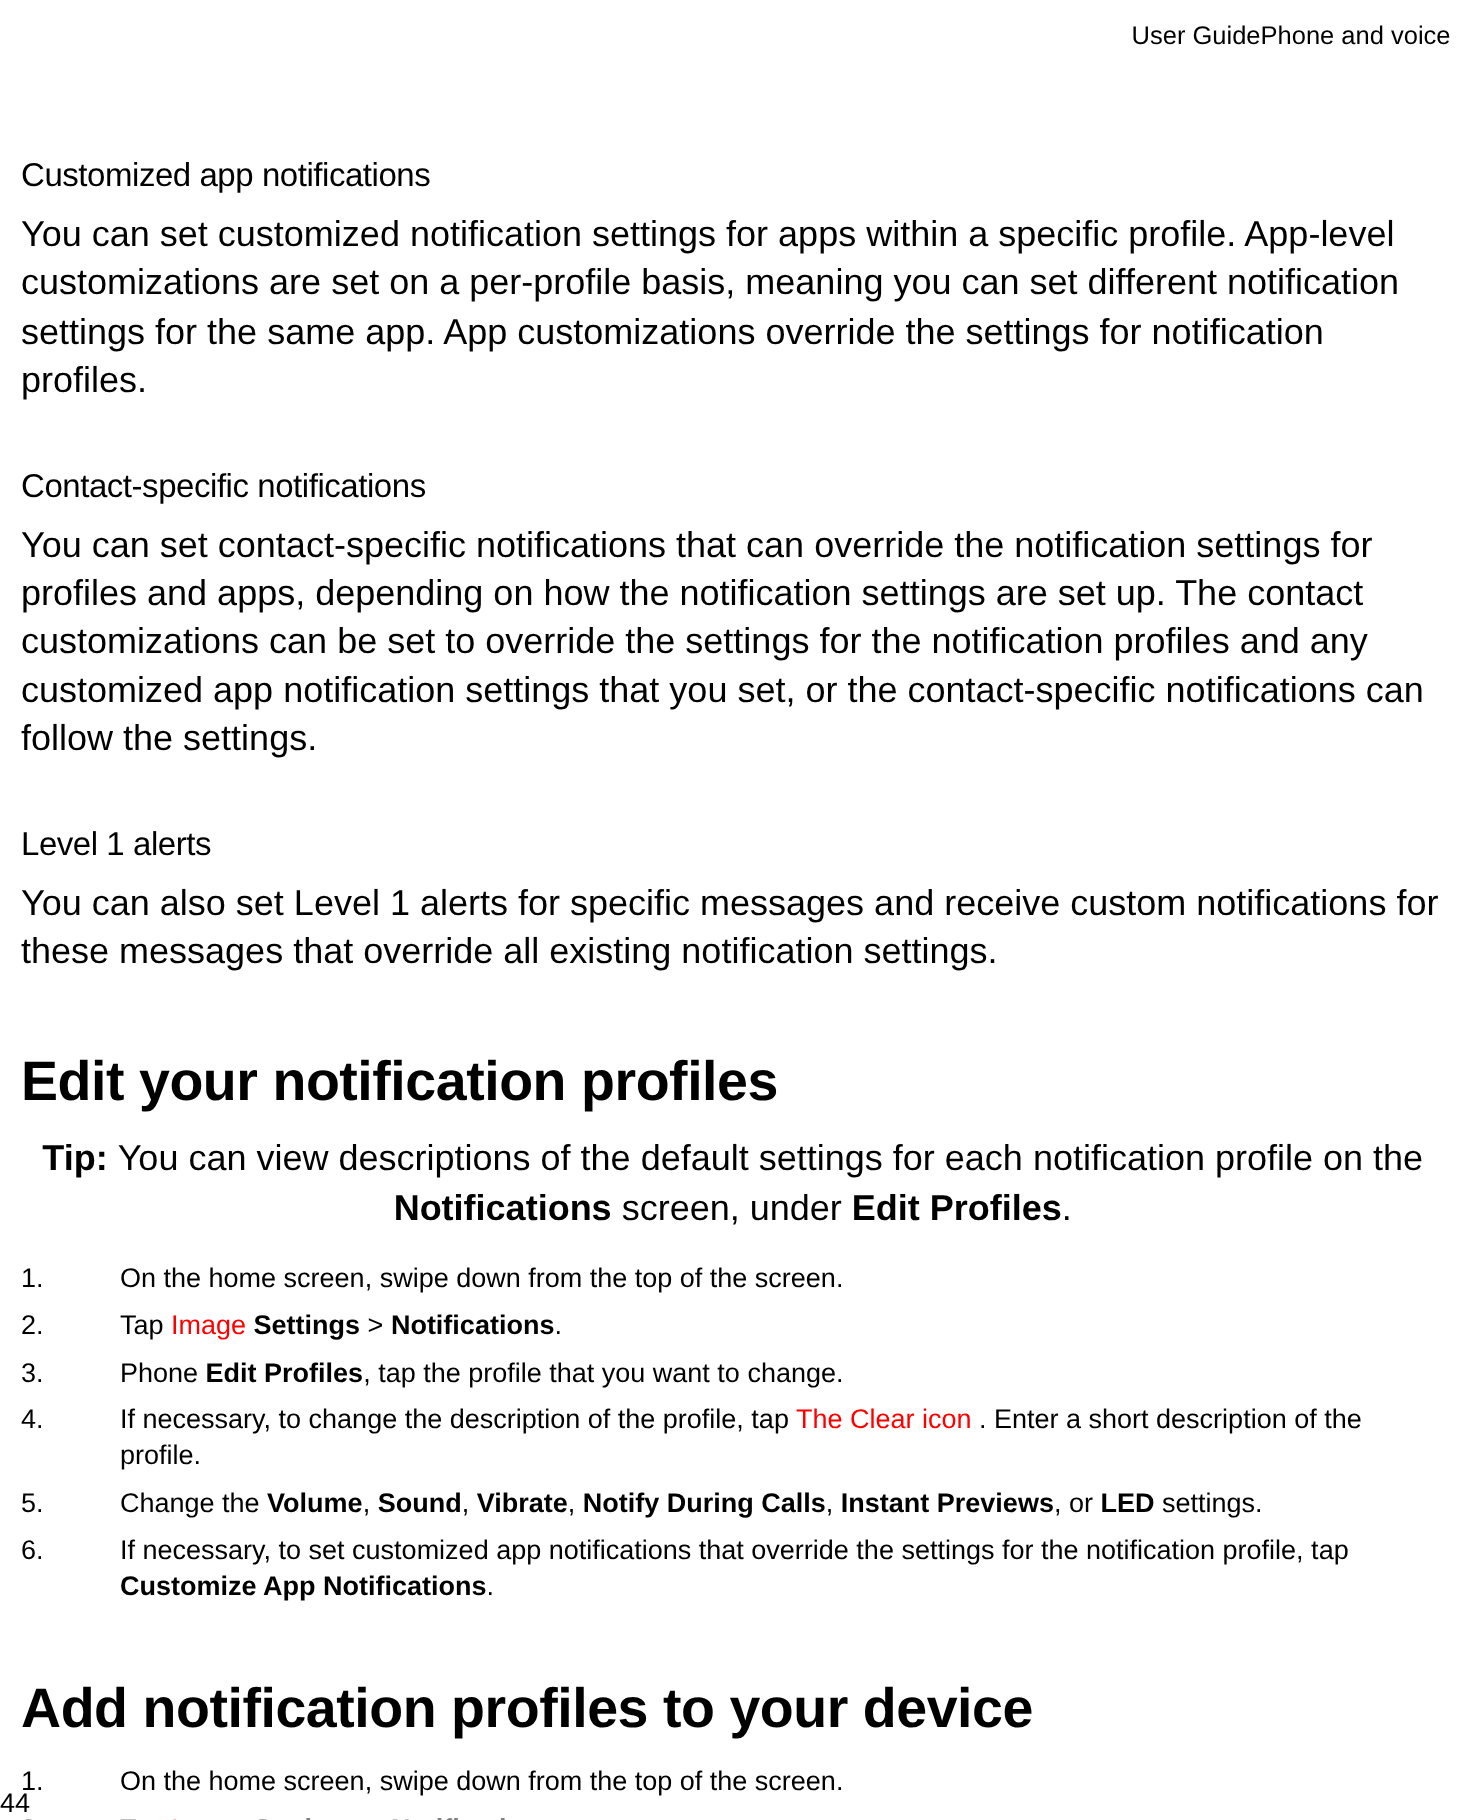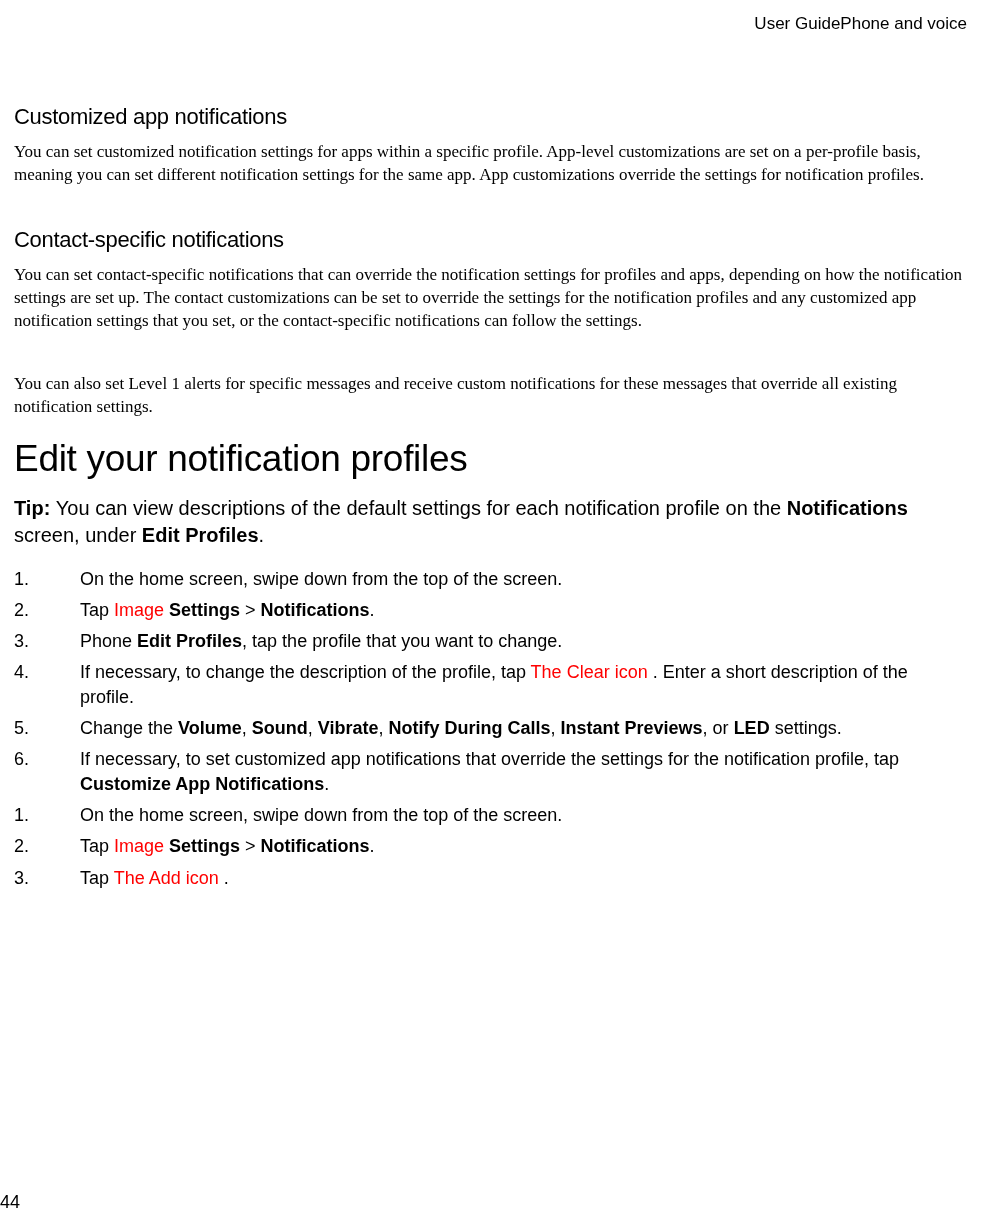--- a/index.html
+++ b/index.html
@@ -27,35 +27,35 @@
       padding-right: 4px;
     }
     .h2 {
       font-size: 22px;
       font-weight: 400;
       margin-bottom: 11px;
       letter-spacing: -0.3px;
     }
     .h1 {
       font-size: 37px;
-      font-weight: 400;
+      font-weight: 700;
       margin-bottom: 15px;
       letter-spacing: -0.3px;
-      margin-top: 19px;
+      margin-top: 49px;
     }
     .body-text {
-      font-size: 17px;
+      font-size: 24px;
       line-height: 1.35;
       margin-bottom: 40px;
-      font-family: Liberation Serif, serif;
     }
     .body-text-short {
-      font-size: 20px;
+      font-size: 24px;
       line-height: 1.35;
       margin-bottom: 18px;
+      text-align: center;
     }
     .bold {
       font-weight: 700;
     }
     .red {
       color: #ff0000;
     }
     ol {
       list-style: none;
       counter-reset: item;
@@ -89,20 +89,21 @@
 </div>
 
 <div class="content">
 
   <h2 class="h2">Customized app notifications</h2>
   <p class="body-text">You can set customized notification settings for apps within a specific profile. App-level customizations are set on a per-profile basis, meaning you can set different notification settings for the same app. App customizations override the settings for notification profiles.</p>
 
   <h2 class="h2">Contact-specific notifications</h2>
   <p class="body-text">You can set contact-specific notifications that can override the notification settings for profiles and apps, depending on how the notification settings are set up. The contact customizations can be set to override the settings for the notification profiles and any customized app notification settings that you set, or the contact-specific notifications can follow the settings.</p>
 
+  <h2 class="h2">Level 1 alerts</h2>
   <p class="body-text" style="margin-bottom:0;">You can also set Level 1 alerts for specific messages and receive custom notifications for these messages that override all existing notification settings.</p>
 
   <h1 class="h1">Edit your notification profiles</h1>
   <p class="body-text-short">
     <span class="bold">Tip: </span><span>You can view descriptions of the default settings for each notification profile on the </span><span class="bold">Notifications</span><span> screen, under </span><span class="bold">Edit Profiles</span><span>.</span>
   </p>
 
   <ol>
     <li>
       <span class="num">1.</span>
@@ -123,20 +124,21 @@
     <li>
       <span class="num">5.</span>
       <span><span>Change the </span><span class="bold">Volume</span><span>, </span><span class="bold">Sound</span><span>, </span><span class="bold">Vibrate</span><span>, </span><span class="bold">Notify During Calls</span><span>, </span><span class="bold">Instant Previews</span><span>, or </span><span class="bold">LED</span><span> settings.</span></span>
     </li>
     <li>
       <span class="num">6.</span>
       <span><span>If necessary, to set customized app notifications that override the settings for the notification profile, tap </span><span class="bold">Customize App Notifications</span><span>.</span></span>
     </li>
   </ol>
 
+  <h1 class="h1">Add notification profiles to your device</h1>
 
   <ol>
     <li>
       <span class="num">1.</span>
       <span>On the home screen, swipe down from the top of the screen.</span>
     </li>
     <li>
       <span class="num">2.</span>
       <span><span>Tap </span><span class="red"> Image </span><span class="bold">Settings</span><span> &gt; </span><span class="bold">Notifications</span><span>.</span></span>
     </li>

